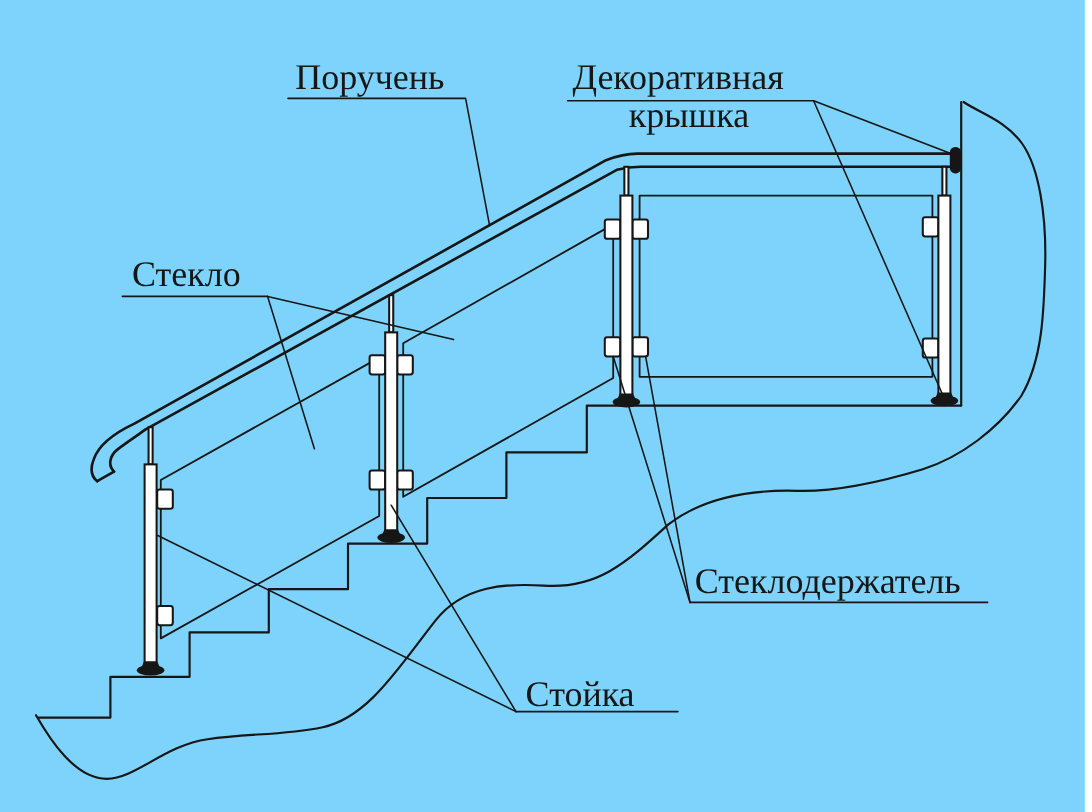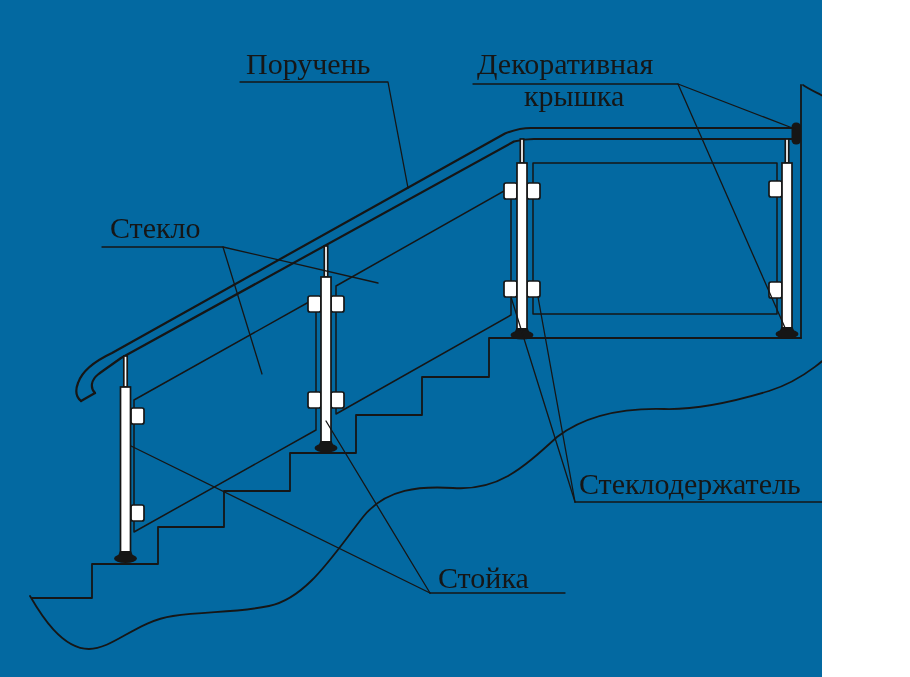--- a/index.html
+++ b/index.html
@@ -1,19 +1,19 @@
 <!DOCTYPE html>
 <html><head>
 <meta charset="utf-8">
 <style>
   html,body{margin:0;padding:0;background:#ffffff;}
   .stage{
     position:relative;
-    width:822px;height:677px;
-    background:#0369a1;
+    width:904px;height:677px;
+    background:#7dd3fc;
     overflow:hidden;
     font-family:"Liberation Serif","DejaVu Serif",serif;
   }
   svg{display:block;}
   .lbl{
     font-family:"Liberation Serif","DejaVu Serif",serif;
     font-size:30px;
     fill:#161616;
   }
 </style>

